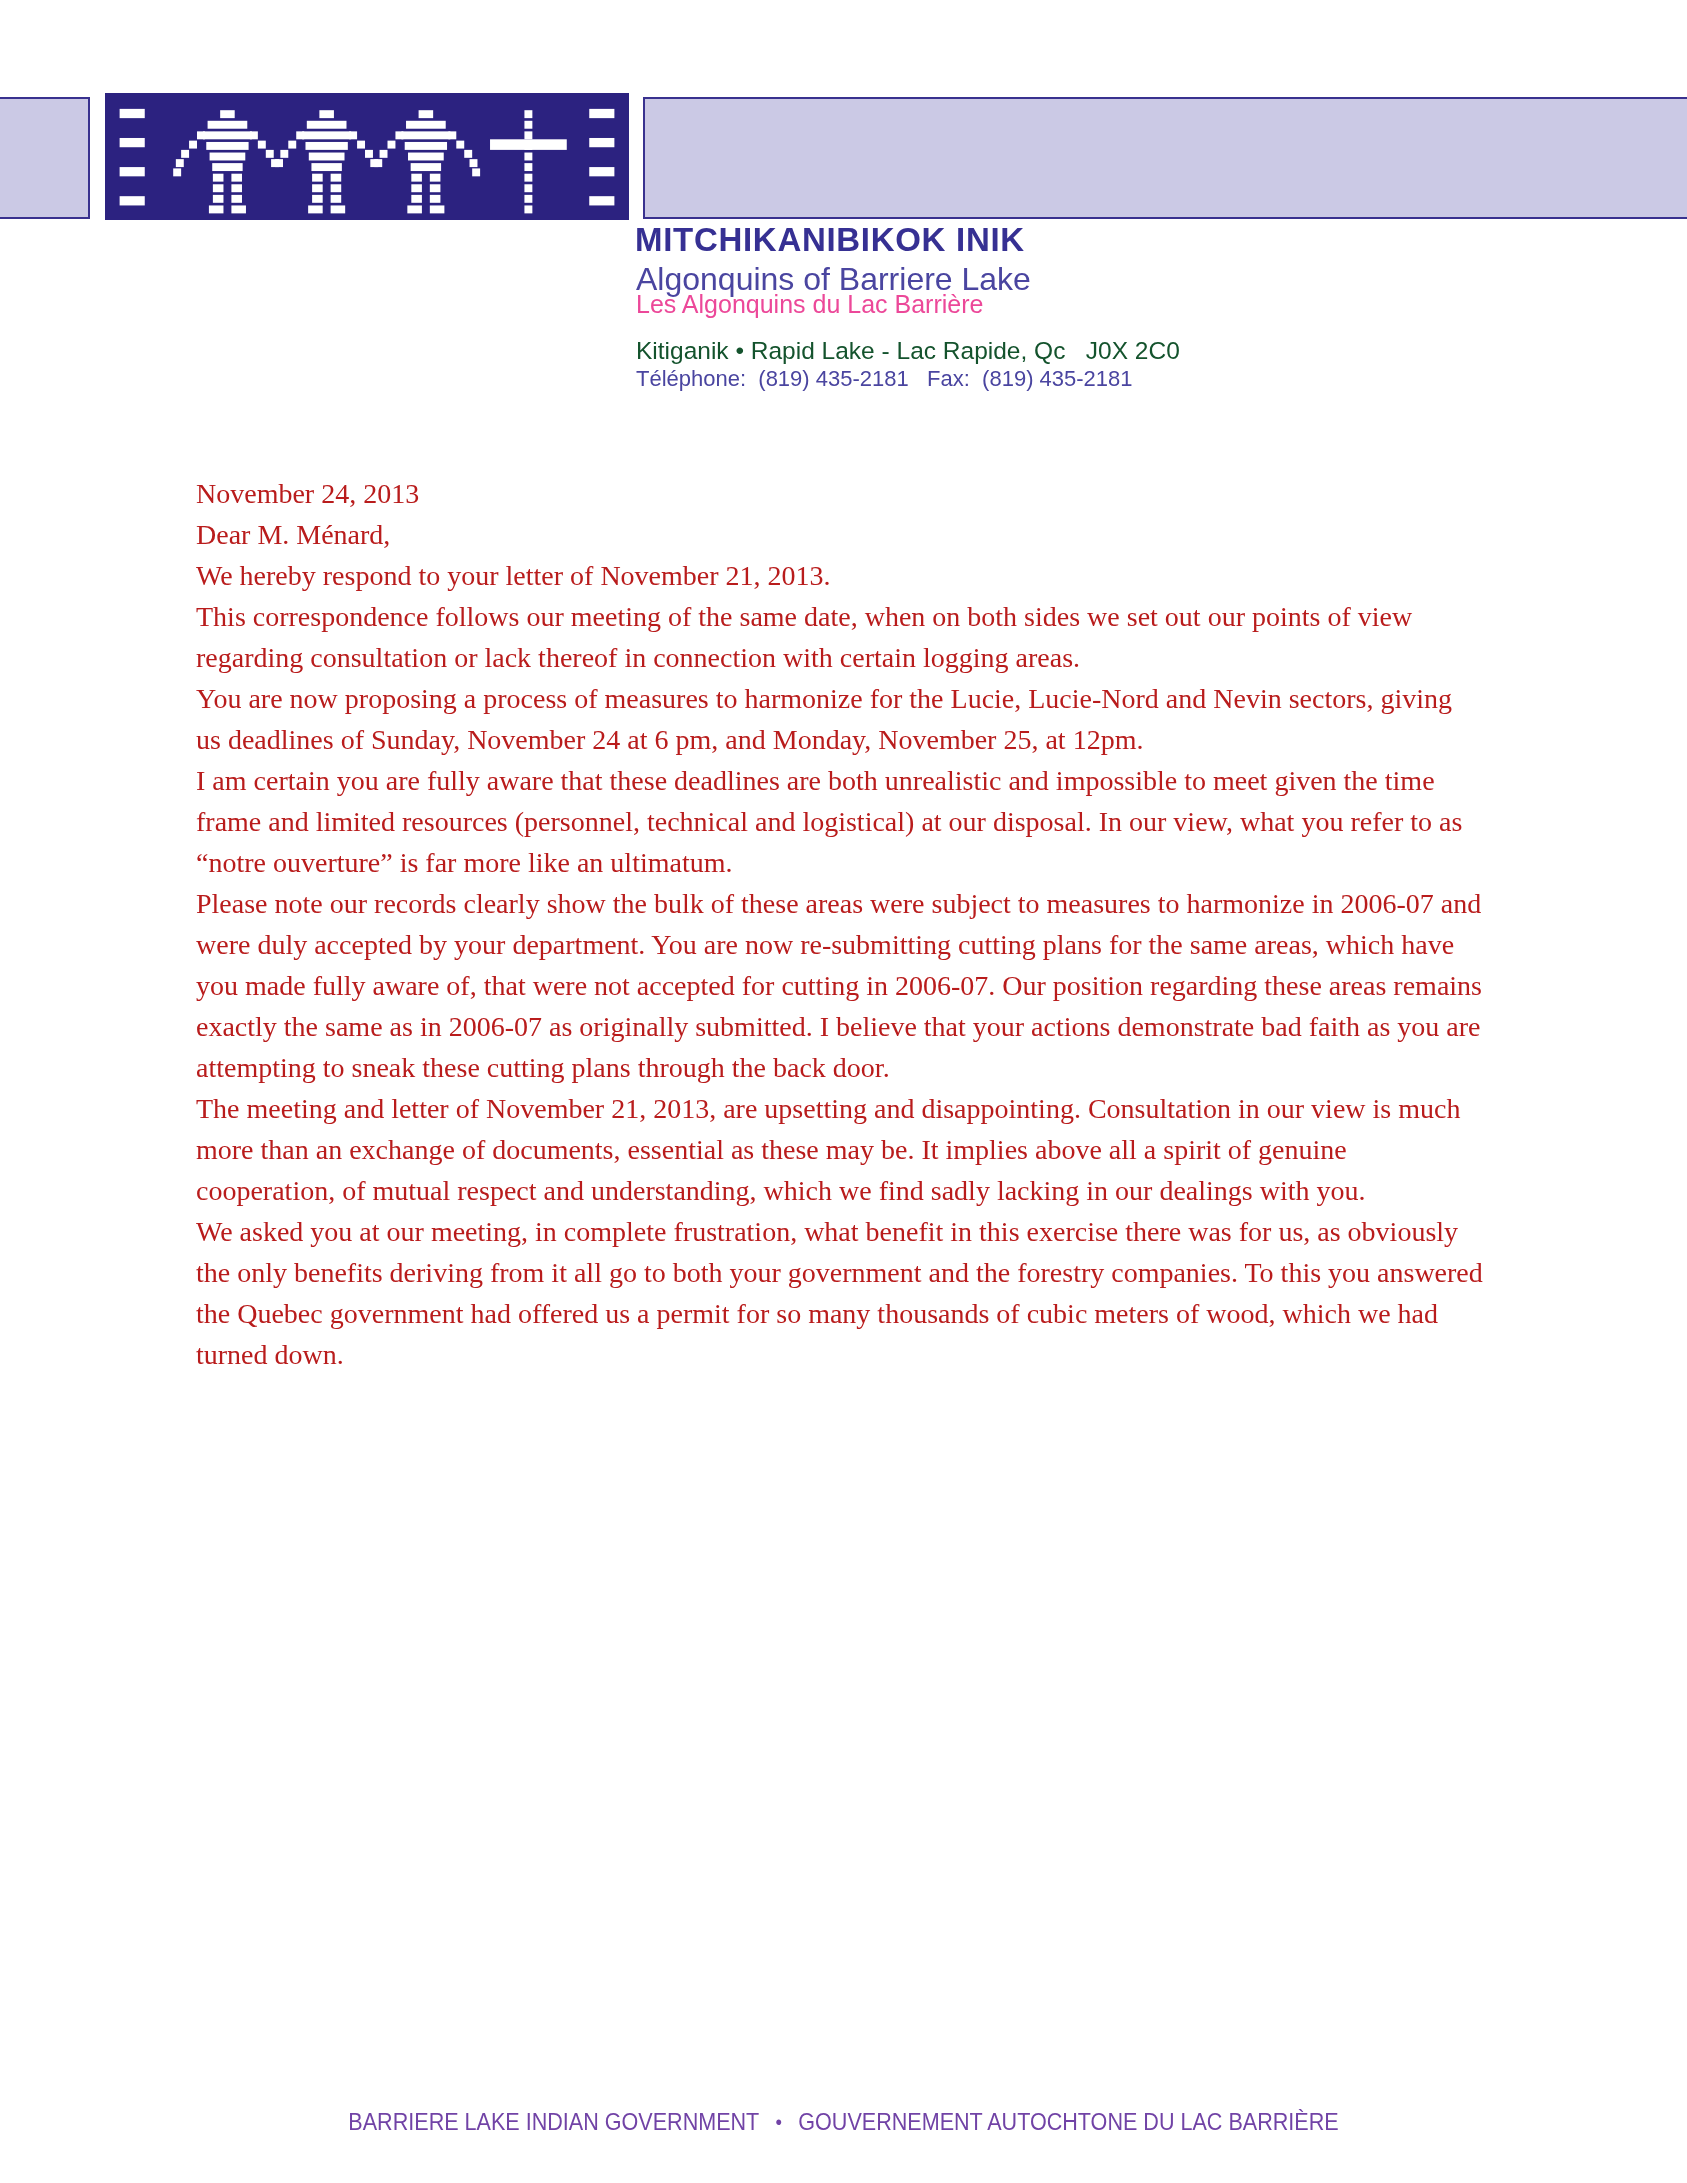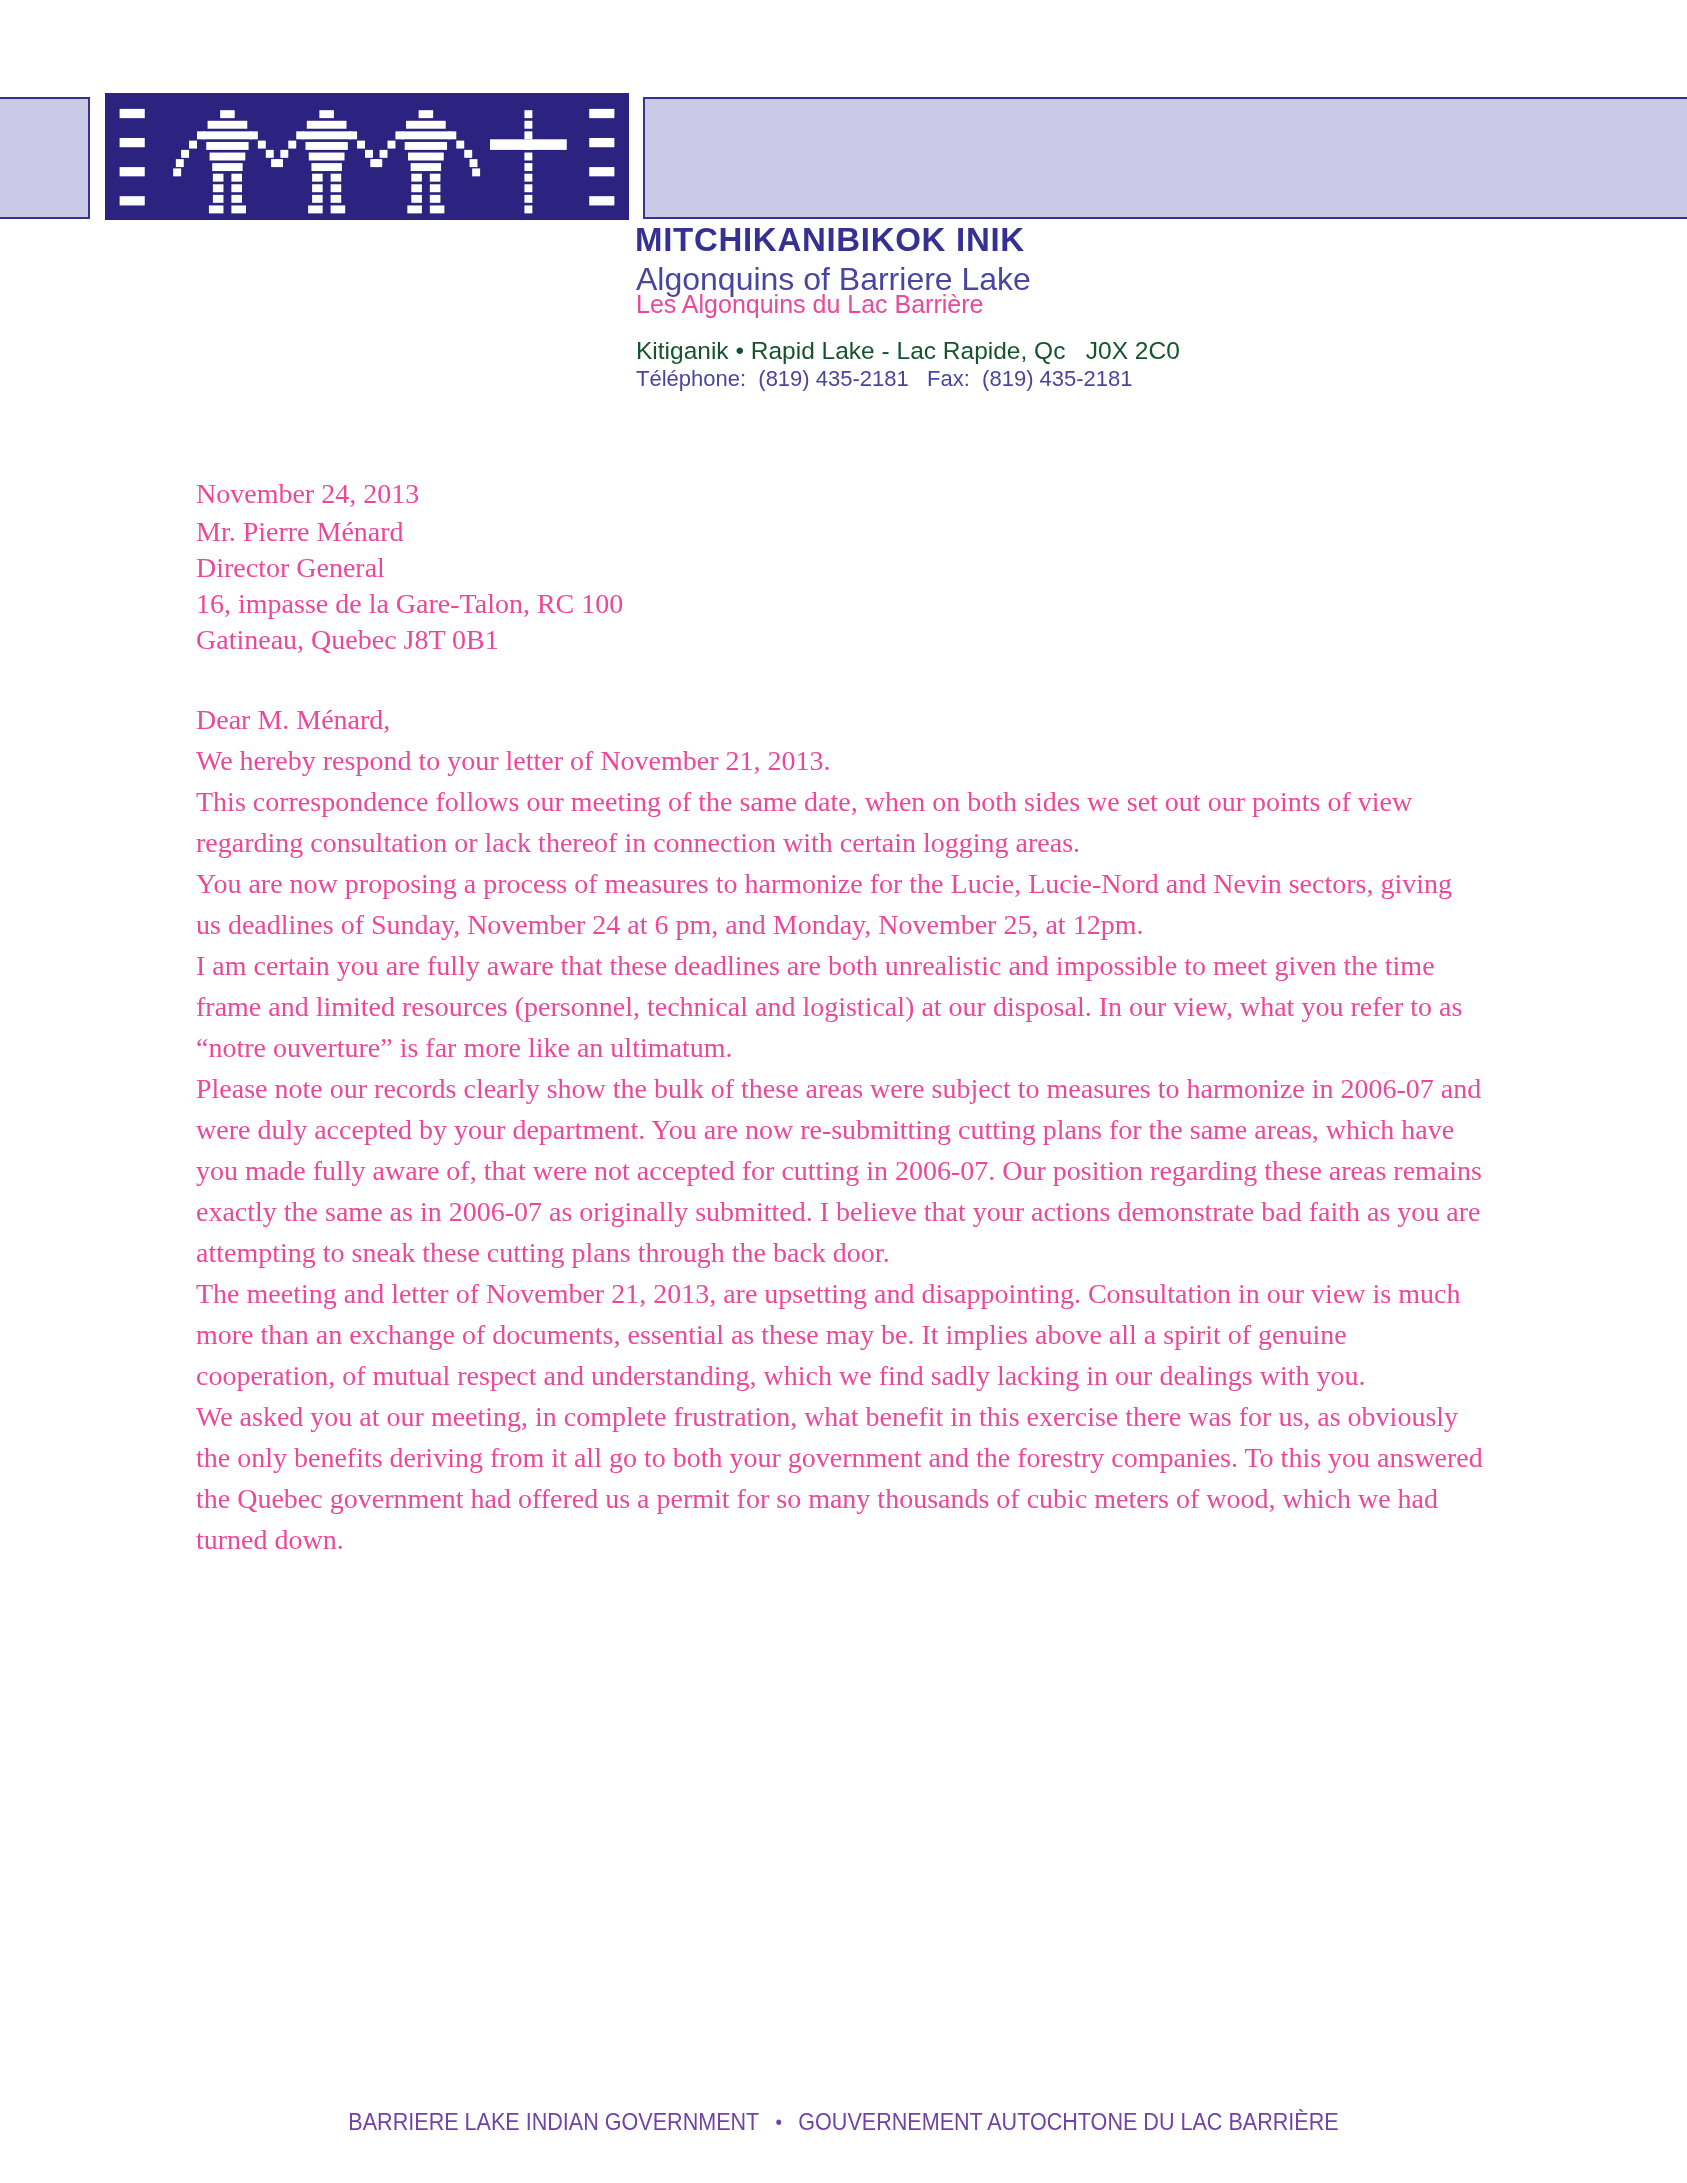--- a/index.html
+++ b/index.html
@@ -31,21 +31,21 @@
   
   .hdr{position:absolute;font-family:"Liberation Sans", sans-serif;white-space:pre-wrap;}
   .org-title{left:635px;top:221px;font-size:33px;font-weight:bold;color:#363093;letter-spacing:0.7px;text-align:center;}
   .sub-en{left:636px;top:261px;font-size:32px;color:#4a45a0;}
   .sub-fr{left:636px;top:290px;font-size:25px;color:#ec4899;}
   .addr{left:636px;top:337px;font-size:24.5px;color:#14532d;}
   .phone{left:636px;top:366px;font-size:22px;color:#4a45a0;}
   
   .body-block{
     position:absolute;left:196px;top:473px;width:1287px;
-    font-size:28px;line-height:41px;color:#ec4899;
+    font-size:28px;line-height:41px;color:#b91c1c;
   }
   .body-block p{margin:0;}
   .date-line{margin-bottom:79px;}
   .recipient{line-height:36px;margin-bottom:41px;}
   .salutation{margin-bottom:34px;}
   .para{margin-bottom:34px;}
   .para span{display:block;}
   
   .footer-line{
     position:absolute;left:0;top:2108px;width:1687px;
@@ -168,26 +168,20 @@
 
   <div class="hdr org-title">MITCHIKANIBIKOK INIK</div>
   <div class="hdr sub-en">Algonquins of Barriere Lake</div>
   <div class="hdr sub-fr">Les Algonquins du Lac Barrière</div>
   <div class="hdr addr">Kitiganik • Rapid Lake - Lac Rapide, Qc   J0X 2C0</div>
   <div class="hdr phone">Téléphone:  (819) 435-2181   Fax:  (819) 435-2181</div>
 
   <div class="body-block">
     <p class="date-line">November 24, 2013</p>
 
-    <div class="recipient">
-      <p>Mr. Pierre Ménard</p>
-      <p>Director General</p>
-      <p>16, impasse de la Gare-Talon, RC 100</p>
-      <p>Gatineau, Quebec J8T 0B1</p>
-    </div>
 
     <p class="salutation">Dear M. Ménard,</p>
 
     <p class="para">We hereby respond to your letter of November 21, 2013.</p>
     <p class="para">This correspondence follows our meeting of the same date, when on both sides we set out our points of view regarding consultation or lack thereof in connection with certain logging areas.</p>
     <p class="para">
       <span>You are now proposing a process of measures to harmonize for the Lucie, Lucie-Nord and Nevin sectors, giving us deadlines of Sunday, November 24 at 6 pm, and Monday, November 25, at 12pm.</span>
       <span>I am certain you are fully aware that these deadlines are both unrealistic and impossible to meet given the time frame and limited resources (personnel, technical and logistical) at our disposal. In our view, what you refer to as “notre ouverture” is far more like an ultimatum.</span>
     </p>
     <p class="para">Please note our records clearly show the bulk of these areas were subject to measures to harmonize in 2006-07 and were duly accepted by your department. You are now re-submitting cutting plans for the same areas, which have you made fully aware of, that were not accepted for cutting in 2006-07. Our position regarding these areas remains exactly the same as in 2006-07 as originally submitted. I believe that your actions demonstrate bad faith as you are attempting to sneak these cutting plans through the back door.</p>

